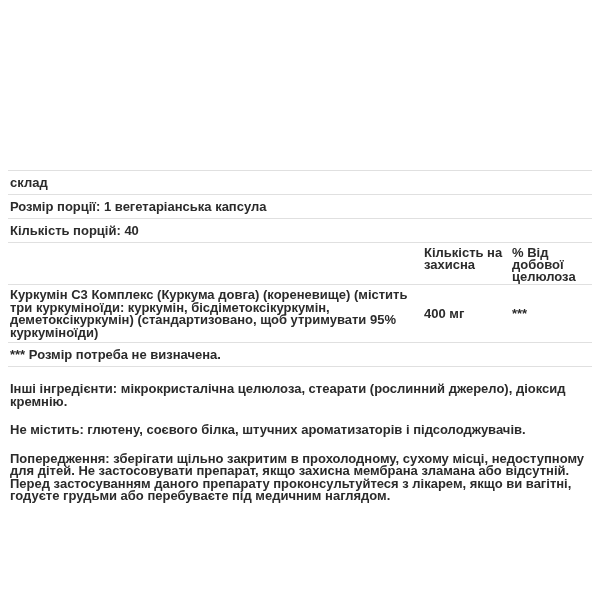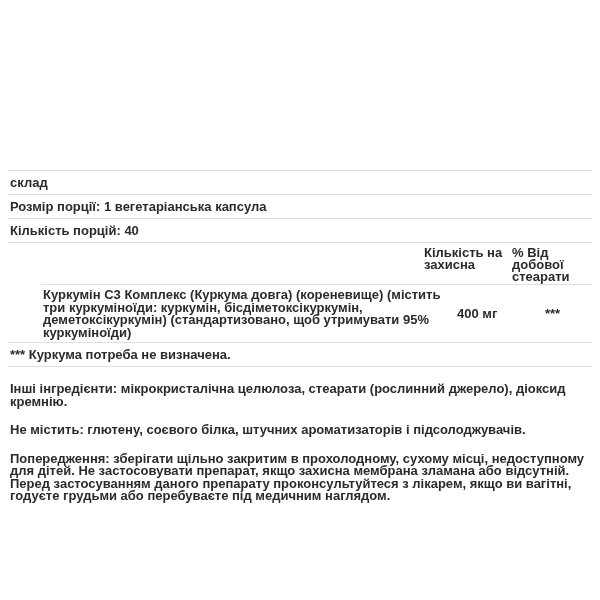--- a/index.html
+++ b/index.html
@@ -30,21 +30,20 @@
   }
   .header-row {
     padding: 4px 0 1px 2px;
     line-height: 12px;
     align-items: start;
   }
   .ingredient-row {
     padding: 4px 0 3px 2px;
     line-height: 12.5px;
     align-items: center;
-    margin-left: 33px;
   }
   .ingredient-row .cell-ingredient { padding-right: 8px; align-self: start; }
   .footnote-row {
     border-bottom: 1px solid #e0e0e0;
     padding: 6px 6px 5px 2px;
   }
   .notes {
     margin-top: 8px;
     padding-left: 2px;
   }
@@ -66,31 +65,31 @@
     <span>Розмір порції: 1 вегетаріанська капсула</span>
   </div>
 
   <div class="row">
     <span>Кількість порцій: 40</span>
   </div>
 
   <div class="row grid header-row">
     <div></div>
     <div>Кількість на захисна</div>
-    <div>% Від добової стеарати</div>
+    <div>% Від добової целюлоза</div>
   </div>
 
   <div class="row grid ingredient-row">
     <div class="cell-ingredient">Куркумін C3 Комплекс (Куркума довга) (кореневище) (містить три куркуміноїди: куркумін, бісдіметоксікуркумін, деметоксікуркумін) (стандартизовано, щоб утримувати 95% куркуміноїди)</div>
     <div>400 мг</div>
     <div>***</div>
   </div>
 
   <div class="row footnote-row">
-    <span>*** Куркума потреба не визначена.</span>
+    <span>*** Розмір потреба не визначена.</span>
   </div>
 
   <div class="notes">
     <p>Інші інгредієнти: мікрокристалічна целюлоза, стеарати (рослинний джерело), діоксид кремнію.</p>
     <p>Не містить: глютену, соєвого білка, штучних ароматизаторів і підсолоджувачів.</p>
     <p>Попередження: зберігати щільно закритим в прохолодному, сухому місці, недоступному для дітей. Не застосовувати препарат, якщо захисна мембрана зламана або відсутній. Перед застосуванням даного препарату проконсультуйтеся з лікарем, якщо ви вагітні, годуєте грудьми або перебуваєте під медичним наглядом.</p>
   </div>
 
 </div>
 

